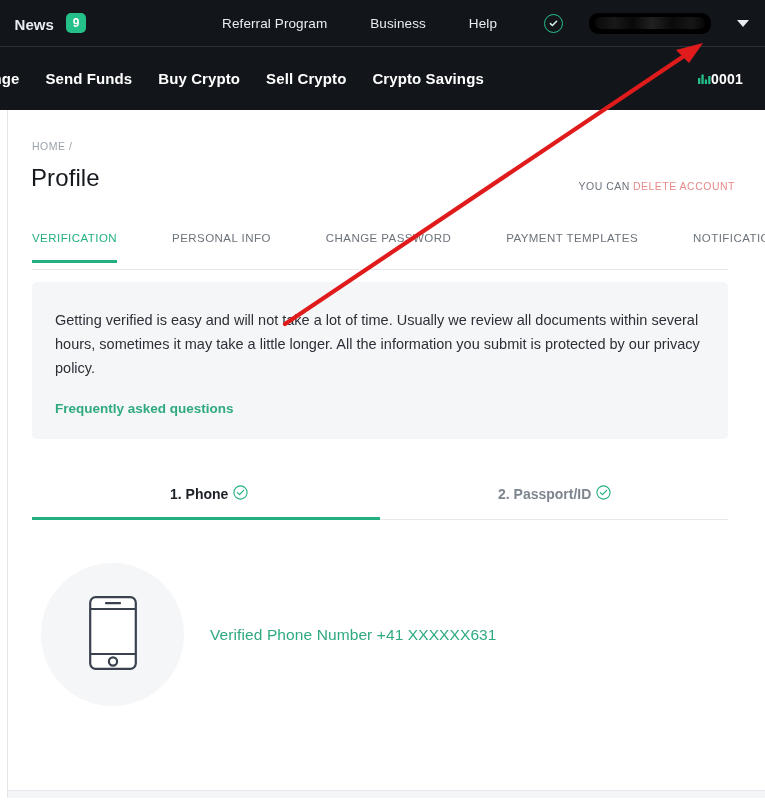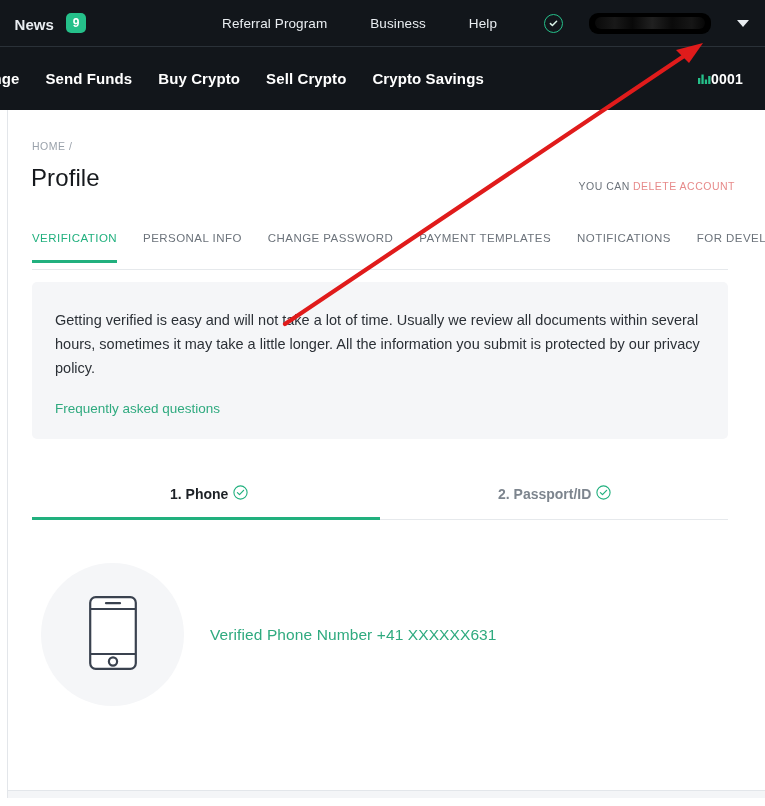--- a/index.html
+++ b/index.html
@@ -104,21 +104,21 @@
     position:absolute; right:30px; top:70px;
     font-size:10.5px; letter-spacing:.5px;
   }
   .delete-row .you-can { color:#6c737b; }
   .delete-row .delete-link { color:#e78a8a; margin-left:3px; }
 
   
   .tabs {
     position:absolute; left:24px; top:122px; width:696px; height:38px;
     border-bottom:1px solid #e6e9ec;
-    display:flex; align-items:flex-start;
+    display:flex; align-items:flex-start;gap:29px;
   }
   .tab {
     font-size:11.5px; letter-spacing:.45px; color:#6c737b;
     position:relative; padding-bottom:18px; white-space:nowrap;
   }
   .tab + .tab { margin-left:26px; }
   .tab.active { color:#21b07e; }
   .tab.active::after {
     content:""; position:absolute; left:0; right:0; bottom:-1px;
     height:3px; background:#21b07e;
@@ -128,21 +128,21 @@
   .infobox {
     position:absolute; left:24px; top:172px; width:696px; height:157px;
     background:#f5f6f8; border-radius:5px;
   }
   .infobox-text {
     position:absolute; left:23px; top:26px; width:654px;
     font-size:14.5px; line-height:24px; color:#2b3036; font-weight:400;
   }
   .faq-link {
     position:absolute; left:23px; top:119px;
-    font-size:13.5px; color:#2faa7f; font-weight:400;
+    font-size:13.5px; color:#2faa7f; font-weight:700;
   }
 
   
   .steps {
     position:absolute; left:24px; top:368px; width:696px; height:42px;
     border-bottom:1px solid #e6e9ec;
   }
   .step {
     position:absolute; bottom:16px;
     display:flex; align-items:center; gap:5px;

